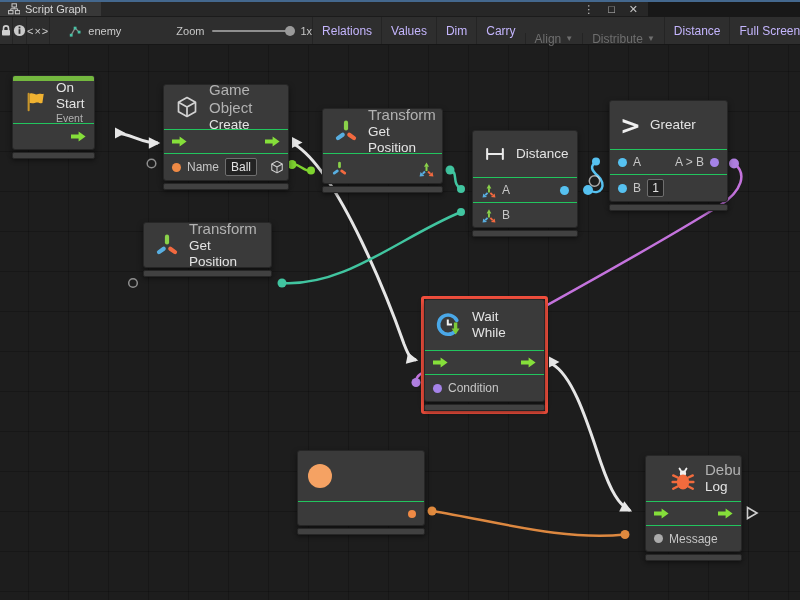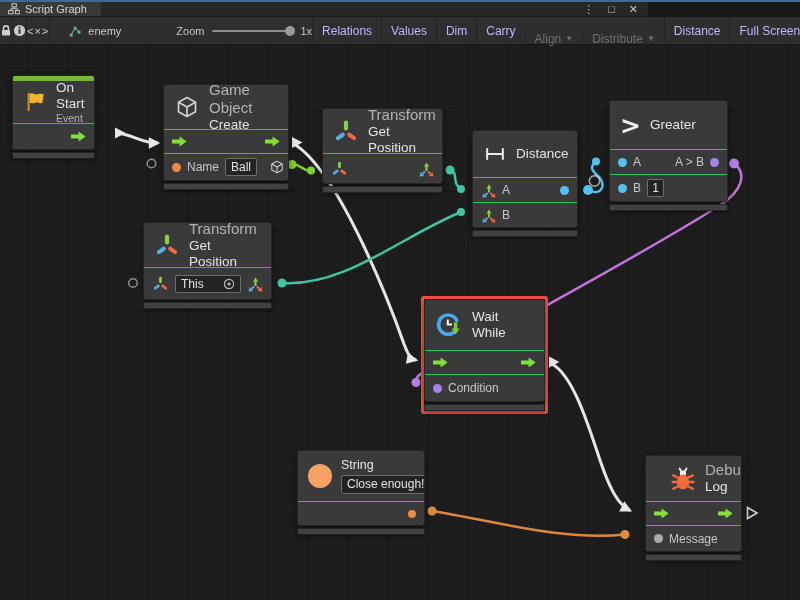--- a/index.html
+++ b/index.html
@@ -391,35 +391,20 @@
     <div class="main">
       <div class="header" style="height:44px;">
         <svg class="icn" width="26" height="26" viewBox="0 0 26 26">
             <use href="#sym-transform"></use>
           </svg>
         <div class="titles">
           <span class="cat">Transform</span>
           <span class="ttl">Get Position</span>
         </div>
       </div>
-      <div class="row" style="height:32px;">
-        <svg class="icn" width="17" height="17" viewBox="0 0 26 26">
-            <use href="#sym-transform"></use>
-          </svg>
-        <span class="field" style="flex:1; justify-content:space-between;">
-          <span>This</span>
-          <svg class="icn" width="12" height="12" viewBox="0 0 12 12">
-            <circle cx="6" cy="6" r="4.6" fill="none" stroke="#b9b9b9" stroke-width="1.2"></circle>
-            <circle cx="6" cy="6" r="1.6" fill="#b9b9b9"></circle>
-          </svg>
-        </span>
-        <svg class="icn" width="16" height="16" viewBox="0 0 16 16">
-            <use href="#sym-vec3"></use>
-          </svg>
-      </div>
     </div>
     <div class="footer"></div>
   </div>
 
   <div class="node selected" style="left:421px; top:296px; width:127px;">
     <div class="main">
       <div class="header" style="height:50px;">
         <svg class="icn" width="28" height="28" viewBox="0 0 28 28">
             <use href="#sym-wait"></use>
           </svg>
@@ -442,24 +427,20 @@
         <span class="sp"></span>
       </div>
     </div>
     <div class="footer"></div>
   </div>
 
   <div class="node" style="left:297px; top:450px; width:128px;">
     <div class="main">
       <div class="header" style="height:50px;">
         <span class="stringcircle"></span>
-        <div class="titles" style="gap:2px;">
-          <span class="ttl" style="font-size:12.5px;">String</span>
-          <span class="field" style="width:93px;">Close enough!</span>
-        </div>
       </div>
       <div class="row" style="height:24px;">
         <span class="sp"></span>
         <span class="dot orange" style="width:8px;height:8px;"></span>
       </div>
     </div>
     <div class="footer"></div>
   </div>
 
   <div class="node" style="left:645px; top:455px; width:97px;">

